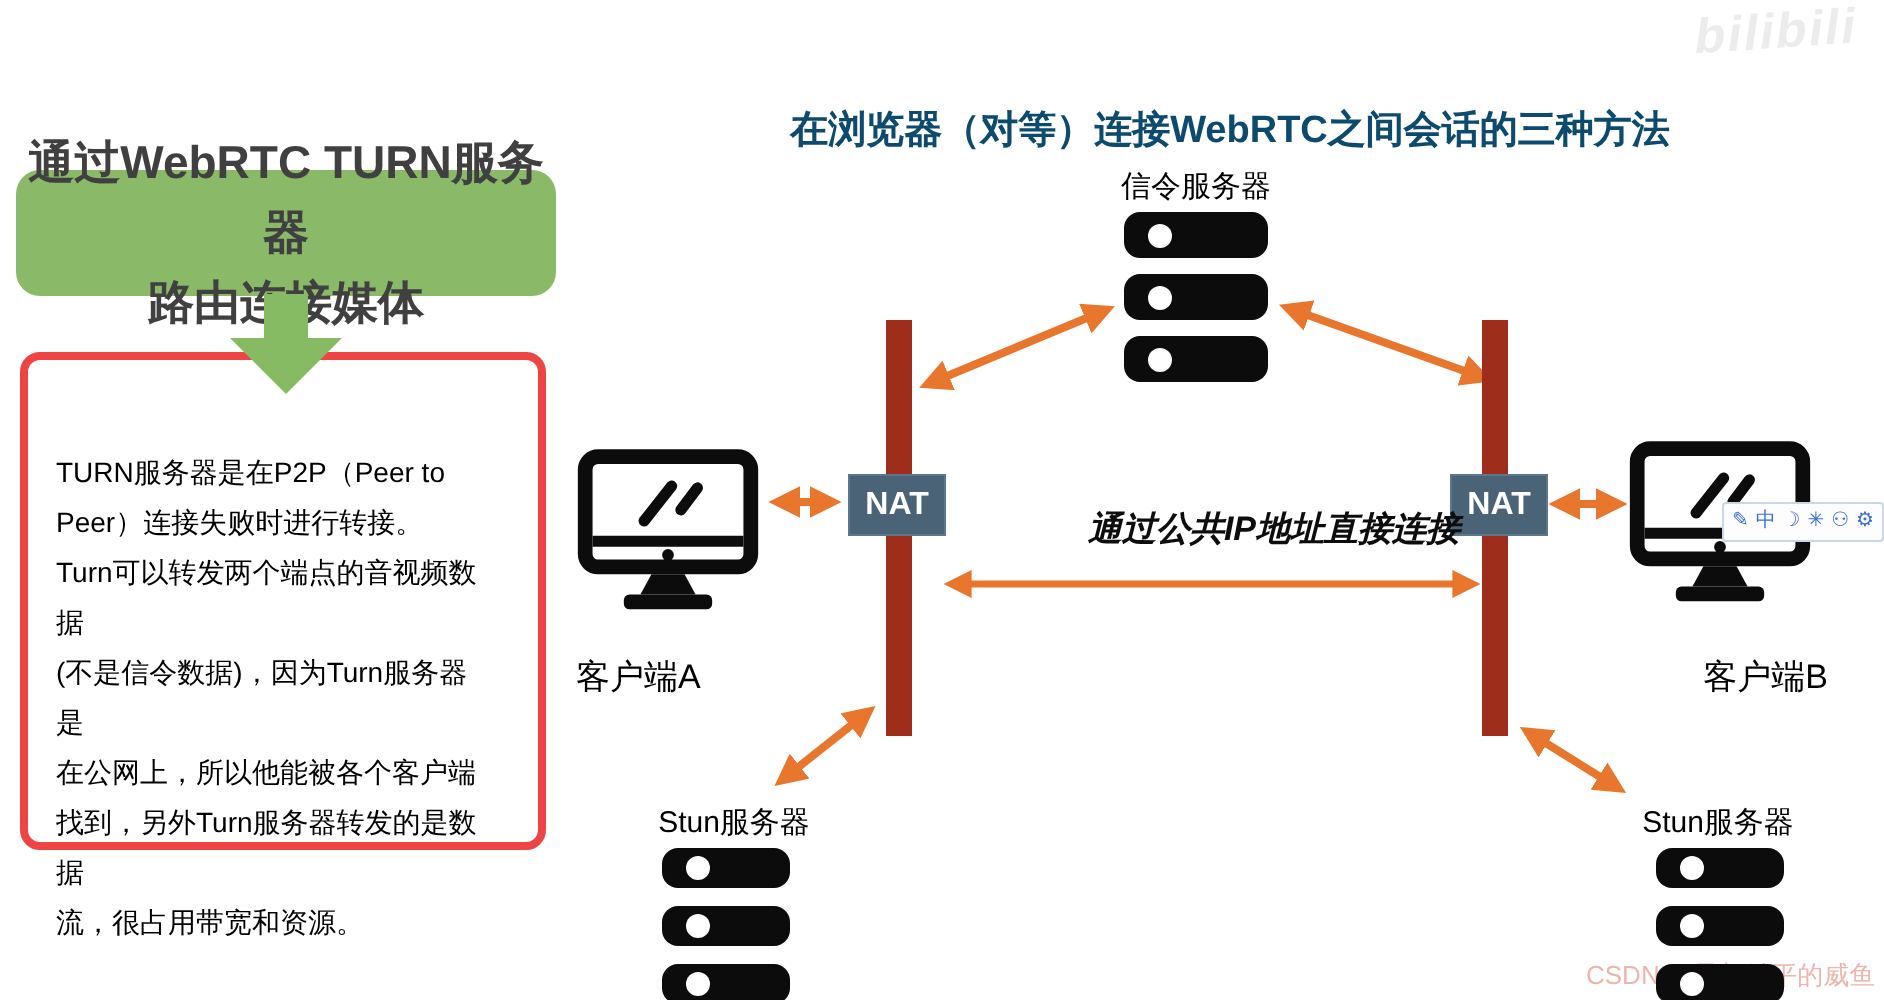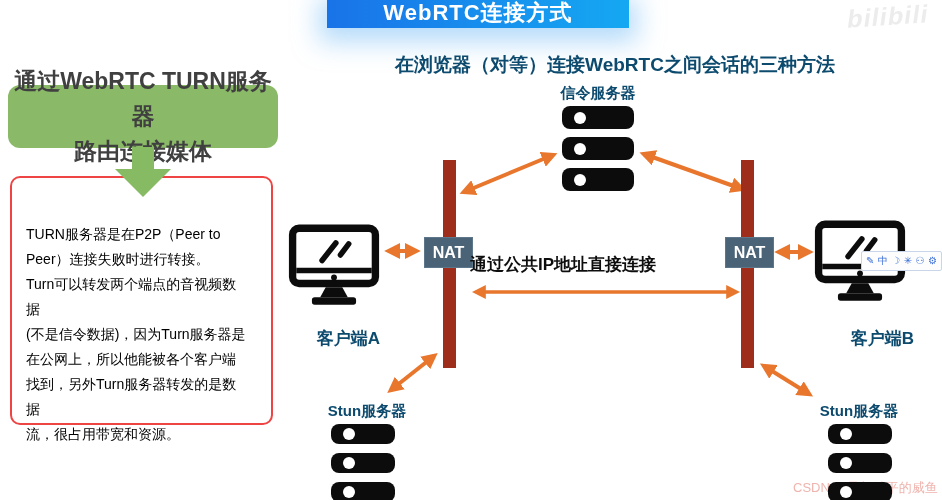--- a/index.html
+++ b/index.html
@@ -33,29 +33,29 @@
   .green-box{
     position:absolute;left:8px;top:85px;width:270px;height:63px;border-radius:12px;
     background:#8aba67;display:flex;align-items:center;justify-content:center;
   }
   .green-box span{
     color:#404040;font-size:23px;font-weight:bold;text-align:center;
     white-space:pre-line;line-height:35px;
   }
   .note-box{
     position:absolute;left:10px;top:176px;width:263px;height:249px;
-    border:2px solid #ef4444;border-radius:10px;background:#fff;box-sizing:border-box;
+    border:4px solid #ef4444;border-radius:10px;background:#fff;box-sizing:border-box;
     padding:44px 24px 8px 14px;
   }
   .note-box span{
     font-size:14px;line-height:25px;color:#000;white-space:pre-line;display:block;
   }
   .green-arrow{position:absolute;left:115px;top:147px;}
   
-  .label{position:absolute;font-weight:bold;color:#0c4a6e;white-space:nowrap;}
+  .label{position:absolute;font-weight:normal;color:#000000;white-space:nowrap;}
   .nat-bar{position:absolute;top:160px;width:13px;height:208px;background:#9e2d1c;}
   .nat-badge{
     position:absolute;top:237px;width:49px;height:31px;background:#4a6377;
     border:1px solid #5d7689;box-sizing:border-box;
     display:flex;align-items:center;justify-content:center;
     color:#fff;font-size:16px;font-weight:bold;
   }
   
   .server{position:absolute;}
   .server .bar{
@@ -72,33 +72,30 @@
   .client-label{font-size:17px;}
   
   .arrows{position:absolute;left:0;top:0;width:942px;height:500px;pointer-events:none;}
   
   .ime-bar{
     position:absolute;left:861px;top:251px;width:81px;height:20px;background:#fdfdfd;
     border:1px solid #c9d6ea;box-sizing:border-box;border-radius:2px;
     display:flex;align-items:center;justify-content:space-between;padding:0 4px;
   }
   .ime-bar span{font-size:10px;color:#3a6fd8;line-height:1;}
-  .mid-label{position:absolute;text-align:left;color:#0d0d0d;font-weight:bold;}
+  .mid-label{position:absolute;text-align:right;color:#0d0d0d;font-weight:bold;font-style:italic;}
 </style>
 </head>
 <body>
 
 <div class="stage">
 
   <div class="bili-mark">bilibili</div>
   <div class="csdn-mark">CSDN @只想躺平的威鱼</div>
 
-  <div class="title-box">
-    <span>WebRTC连接方式</span>
-  </div>
   <div class="subtitle">在浏览器（对等）连接WebRTC之间会话的三种方法</div>
 
   <div class="green-box">
     <span>通过WebRTC TURN服务器
 路由连接媒体</span>
   </div>
   <div class="note-box">
     <span>TURN服务器是在P2P（Peer to
 Peer）连接失败时进行转接。
 Turn可以转发两个端点的音视频数据
@@ -146,21 +143,21 @@
 
   <svg class="monitor" style="left:288px;top:222px" width="92" height="88" viewBox="0 0 100 92">
     <rect x="5" y="5" width="90" height="60" rx="7" fill="#fff" stroke="#0c0c0c" stroke-width="8"></rect>
     <line x1="9" y1="51" x2="91" y2="51" stroke="#0c0c0c" stroke-width="6"></line>
     <circle cx="50" cy="58.5" r="3.2" fill="#0c0c0c"></circle>
     <line x1="37" y1="40" x2="52" y2="21" stroke="#0c0c0c" stroke-width="6" stroke-linecap="round"></line>
     <line x1="57" y1="34" x2="66" y2="22" stroke="#0c0c0c" stroke-width="6" stroke-linecap="round"></line>
     <polygon points="41,69 59,69 65,80 35,80" fill="#0c0c0c"></polygon>
     <rect x="26" y="80" width="48" height="8" rx="3" fill="#0c0c0c"></rect>
   </svg>
-  <div class="label client-label" style="left:288px;top:327px;width:92px;text-align:right">客户端A</div>
+  <div class="label client-label" style="left:288px;top:327px;width:92px;text-align:left">客户端A</div>
 
   <svg class="monitor" style="left:814px;top:218px" width="92" height="88" viewBox="0 0 100 92">
     <rect x="5" y="5" width="90" height="60" rx="7" fill="#fff" stroke="#0c0c0c" stroke-width="8"></rect>
     <line x1="9" y1="51" x2="91" y2="51" stroke="#0c0c0c" stroke-width="6"></line>
     <circle cx="50" cy="58.5" r="3.2" fill="#0c0c0c"></circle>
     <line x1="37" y1="40" x2="52" y2="21" stroke="#0c0c0c" stroke-width="6" stroke-linecap="round"></line>
     <line x1="57" y1="34" x2="66" y2="22" stroke="#0c0c0c" stroke-width="6" stroke-linecap="round"></line>
     <polygon points="41,69 59,69 65,80 35,80" fill="#0c0c0c"></polygon>
     <rect x="26" y="80" width="48" height="8" rx="3" fill="#0c0c0c"></rect>
   </svg>

